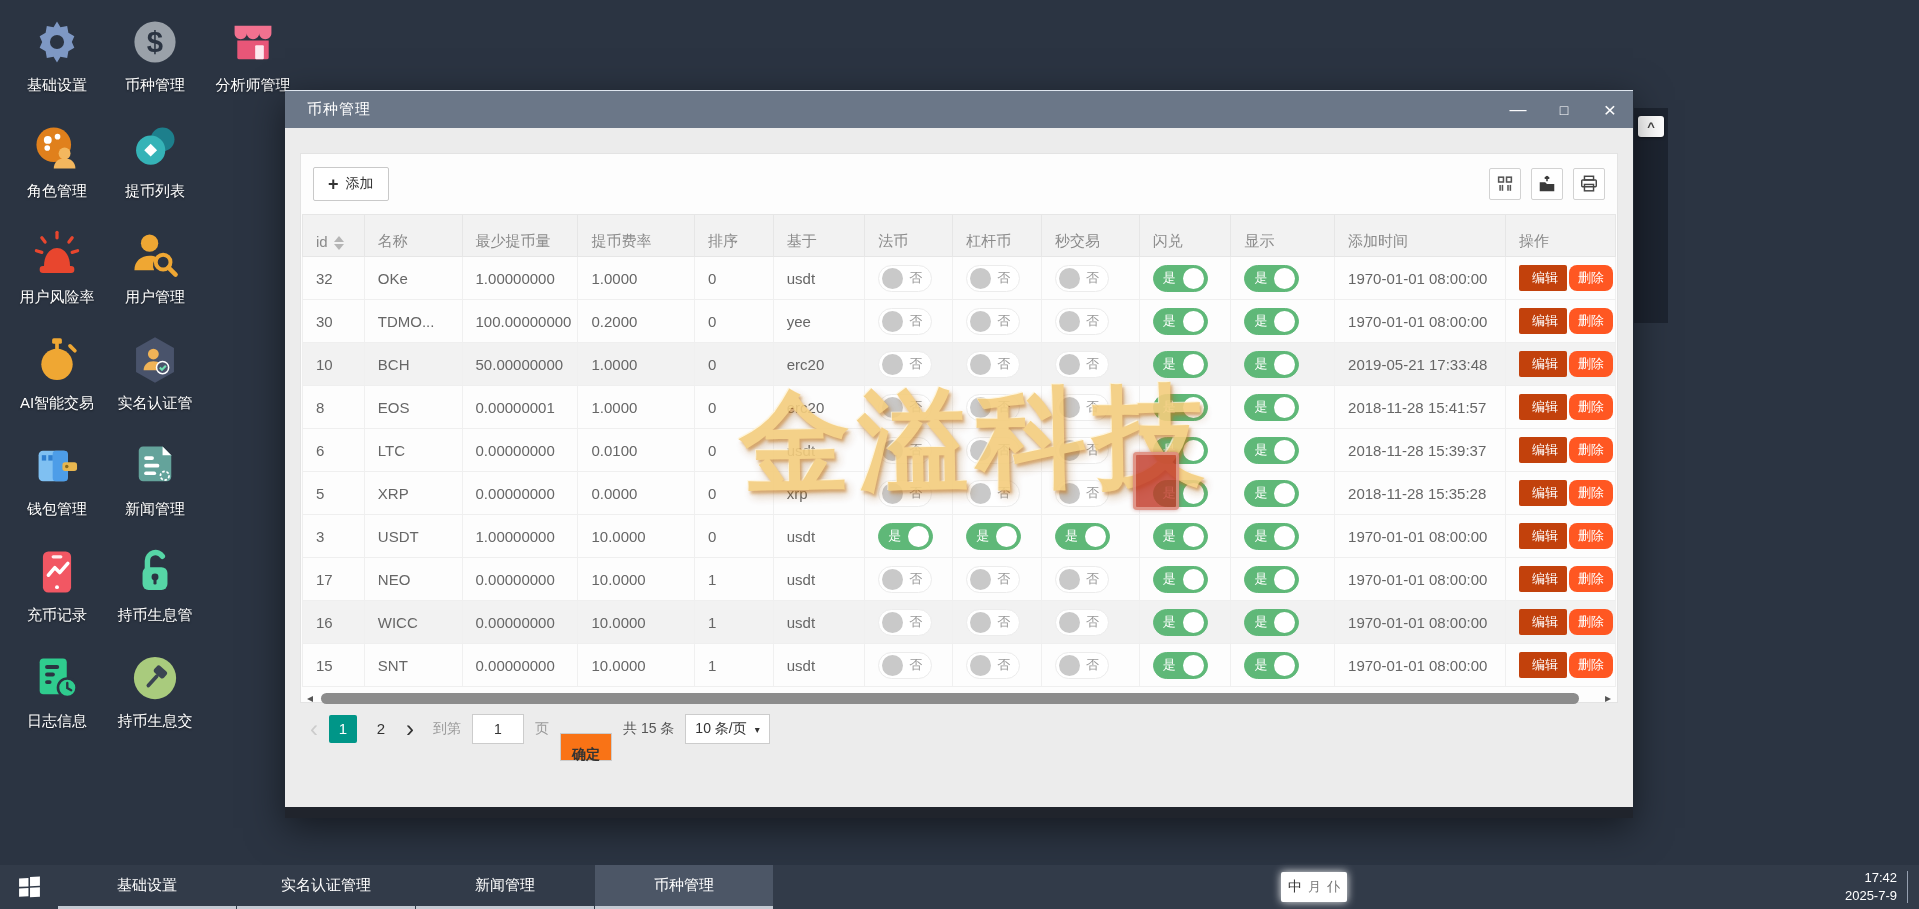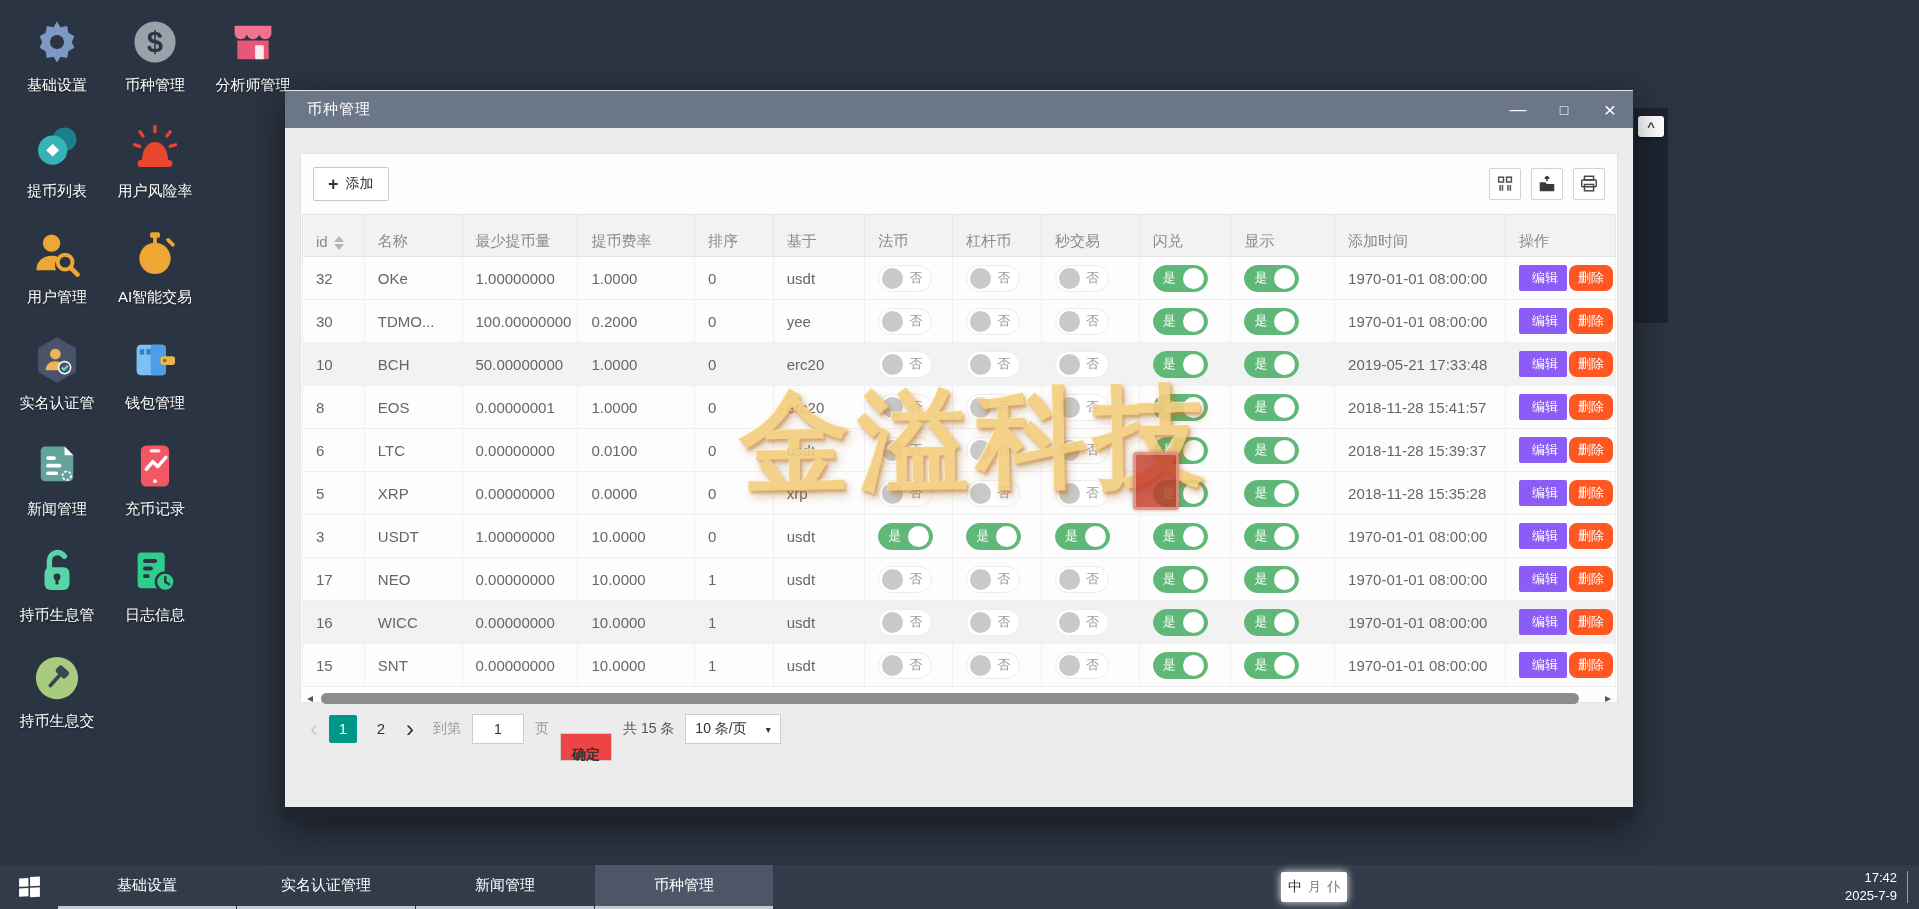--- a/index.html
+++ b/index.html
@@ -57,40 +57,40 @@
   .sw{display:inline-flex;align-items:center;height:27px;border-radius:14px;font-size:13px;box-sizing:border-box;cursor:pointer;}
   .sw.off{background:#fff;border:1px solid #ececec;color:#999;padding:0 9px 0 3px;}
   .sw.off i{width:21px;height:21px;border-radius:50%;background:#c9c9c9;margin-right:6px;}
   .sw.on{background:#5FB878;border:1px solid #5FB878;color:#fff;padding:0 3px 0 9px;}
   .sw.on em{font-style:normal;margin-right:7px;}
   .sw.off em{font-style:normal;}
   .sw.on i{width:21px;height:21px;border-radius:50%;background:#fff;}
 
   
   .btn-edit,.btn-del{display:inline-block;padding:4px 9px;border-radius:2px;color:#fff;font-size:13px;cursor:pointer;border:none;}
-  .btn-edit{background:#8b5cf6;margin-right:2px;padding-left:13px;}
+  .btn-edit{background:#c2410c;margin-right:2px;padding-left:13px;}
   .btn-del{background:#FF5722;border-radius:8px;}
 
   
   .hscroll{position:relative;height:16px;margin:3px 2px 0 2px;display:flex;align-items:center;}
   .hs-arrow{width:14px;color:#555;font-size:12px;text-align:center;cursor:pointer;line-height:16px;}
   .hs-track{flex:1;height:11px;position:relative;}
   .hs-thumb{position:absolute;left:4px;right:22px;top:0;height:11px;background:#8c8c8c;border-radius:6px;cursor:grab;}
 
   
   .pager{position:absolute;left:15px;top:622px;height:34px;display:flex;align-items:center;font-size:14px;color:#666;gap:11px;padding-left:10px;}
   .pg-prev{color:#ccc;font-size:24px;line-height:1;cursor:default;}
   .pg-next{color:#333;font-size:24px;line-height:1;cursor:pointer;}
   .pg-num{min-width:28px;height:28px;line-height:28px;text-align:center;border-radius:2px;font-size:15px;color:#333;cursor:pointer;}
   .pg-num.active{background:#009688;color:#fff;cursor:default;}
   .pg-dim{color:#9a9a9a;}
   .pg-input{width:46px;height:26px;border:1px solid #ccc;background:#fff;text-align:center;font-size:14px;color:#333;}
-  .pg-confirm{height:28px;background:#ef4444;border:1px solid #ccc;padding:12px 11px;font-weight:bold;font-size:14px;color:#333;cursor:pointer;margin-top:36px;}
+  .pg-confirm{height:28px;background:#f97316;border:1px solid #ccc;padding:12px 11px;font-weight:bold;font-size:14px;color:#333;cursor:pointer;margin-top:36px;}
   .pg-total{color:#555;}
-  .pg-size{height:28px;border:1px solid #ccc;background:#fff;display:inline-flex;align-items:center;gap:19px;padding:0 9px;color:#333;cursor:pointer;}
+  .pg-size{height:28px;border:1px solid #ccc;background:#fff;display:inline-flex;align-items:center;gap:8px;padding:0 9px;color:#333;cursor:pointer;}
   .pg-size .caret{font-size:10px;}
 
   
   .watermark{position:absolute;left:455px;top:295px;width:480px;z-index:6;pointer-events:none;
     font-family:"Liberation Serif","DejaVu Serif",serif;font-size:110px;font-weight:bold;letter-spacing:8px;line-height:1;
     color:#f4cd7d;opacity:.9;transform:rotate(-1deg);
     text-shadow:2px 3px 3px rgba(196,122,32,.6), -1px -1px 0 rgba(255,244,214,.9), 4px 6px 10px rgba(150,90,20,.35);}
   .seal{position:absolute;left:848px;top:362px;width:46px;height:58px;z-index:6;pointer-events:none;
     background:rgba(193,57,40,.82);border-radius:4px;box-shadow:inset 0 0 0 3px rgba(255,236,224,.4), 0 0 4px rgba(150,30,20,.4);}
 
@@ -137,20 +137,33 @@
             <svg viewBox="0 0 48 48" width="52" height="52">
               <path d="M7 9h34v7c0 3.2-2.6 5.4-5.7 5.4-2.9 0-5.6-2.2-5.6-5.4 0 3.2-2.7 5.4-5.7 5.4s-5.7-2.2-5.7-5.4c0 3.2-2.7 5.4-5.6 5.4C9.6 21.4 7 19.2 7 16z" fill="#f2718f"></path>
               <path d="M9.5 22.5h29V38a2 2 0 0 1-2 2h-25a2 2 0 0 1-2-2z" fill="#e85678"></path>
               <rect x="26" y="27" width="8" height="13" rx="1" fill="#fde8ee"></rect>
             </svg>
           </div>
           <div class="dicon-label">分析师管理</div>
         </div>
       </div>
     <div class="dicon-grid" id="dicon-grid">
+        <div class="dicon">
+          <div class="dicon-img">
+            <svg viewBox="0 0 48 48" width="52" height="52">
+              <circle cx="21" cy="21" r="16" fill="#e0801c"></circle>
+              <circle cx="15.5" cy="16.5" r="3.6" fill="#fff"></circle>
+              <circle cx="24.5" cy="13.5" r="2.6" fill="#fff"></circle>
+              <circle cx="15" cy="24" r="2.6" fill="#fff"></circle>
+              <circle cx="31" cy="29" r="5.5" fill="#f3b75e"></circle>
+              <path d="M21 43c0-6 4.4-9.5 10-9.5S41 37 41 43z" fill="#f3b75e"></path>
+            </svg>
+          </div>
+          <div class="dicon-label">角色管理</div>
+        </div>
         <div class="dicon">
           <div class="dicon-img">
             <svg viewBox="0 0 48 48" width="52" height="52">
               <circle cx="31" cy="16" r="11" fill="#1d7f8c"></circle>
               <circle cx="20" cy="26" r="13.5" fill="#35b3b7"></circle>
               <rect x="15.8" y="21.8" width="8.4" height="8.4" fill="#fff" transform="rotate(45 20 26)"></rect>
             </svg>
           </div>
           <div class="dicon-label">提币列表</div>
         </div>

